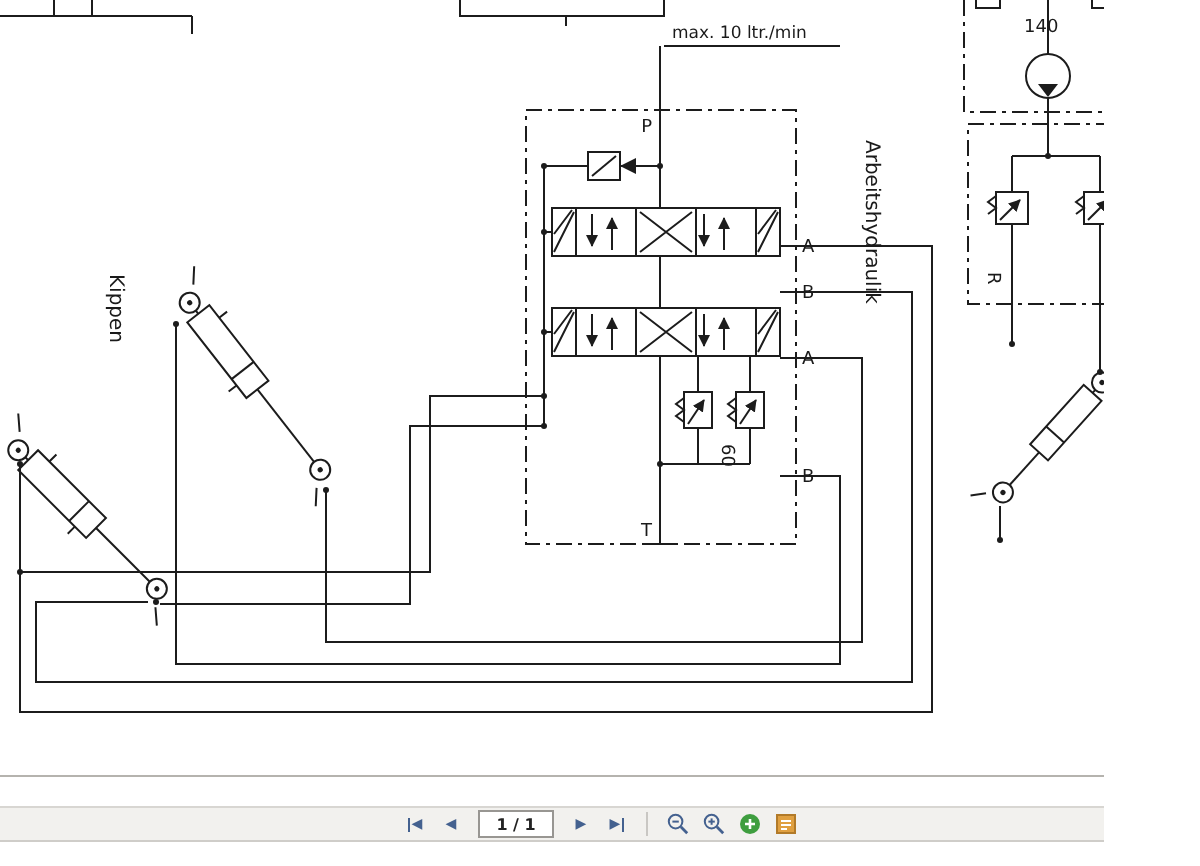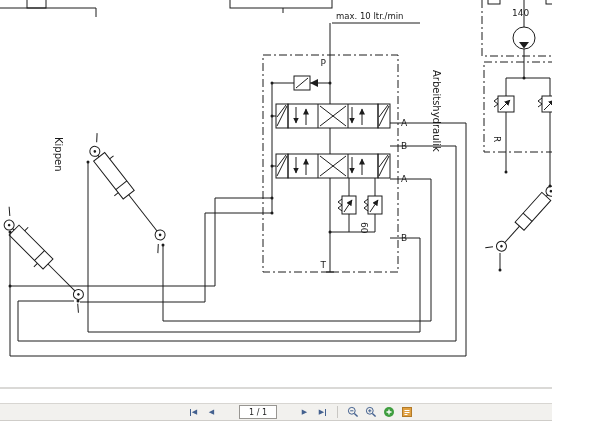--- a/index.html
+++ b/index.html
@@ -10,21 +10,21 @@
   .toolbar{position:absolute;left:0;top:403px;width:600px;height:18px;background:#f2f1ee;
            border-top:1px solid #d8d6d2;border-bottom:1px solid #cfcdc9;
            display:flex;align-items:center;justify-content:center;gap:3px;box-sizing:border-box;}
   .tb-btn{width:15px;height:14px;display:flex;align-items:center;justify-content:center;
           background:transparent;border:none;padding:0;margin:0;cursor:pointer;
           color:#44618f;font-size:7px;line-height:1;font-family:"DejaVu Sans",sans-serif;}
   .tb-btn .glyph{pointer-events:none;}
   .tb-btn.bar-l .glyph{border-left:1px solid #44618f;padding-left:1px;}
   .tb-btn.bar-r .glyph{border-right:1px solid #44618f;padding-right:1px;}
   .page-box{width:36px;height:12px;font-size:8px;text-align:center;border:1px solid #989692;
-            background:#fff;padding:0;margin:0 17px;font-family:"DejaVu Sans",sans-serif;color:#222;}
+            background:#fff;padding:0;margin:0 3px;font-family:"DejaVu Sans",sans-serif;color:#222;font-weight:bold;}
   .sep{width:1px;height:12px;background:#c9c7c3;margin:0 4px;}
 </style>
 </head>
 <body>
 
 <div class="stage">
 
   <svg class="drawing" width="600" height="390" viewBox="0 0 600 390">
     <defs>
       <marker id="ah" markerWidth="7" markerHeight="7" refX="5.5" refY="3" orient="auto">

